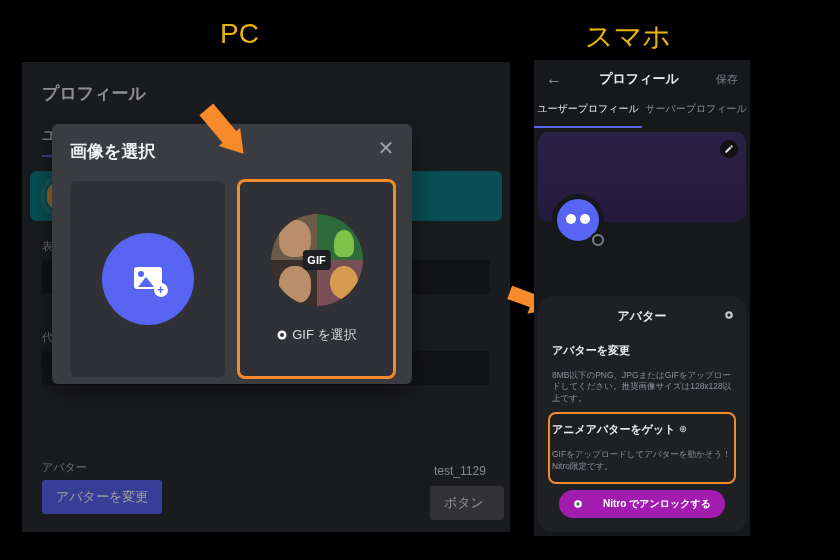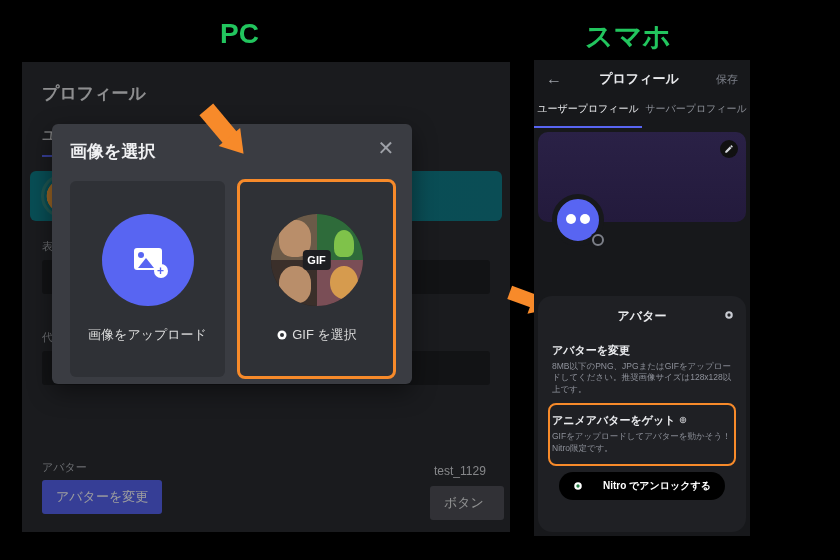--- a/index.html
+++ b/index.html
@@ -4,21 +4,21 @@
 <style>
   * { box-sizing: border-box; margin: 0; padding: 0; }
   body {
     width: 840px; height: 560px;
     background: #000;
     font-family: "Hiragino Sans", "Yu Gothic", sans-serif;
     color: #fff;
     overflow: hidden;
     position: relative;
   }
-  .heading { position: absolute; color: #22c55e; font-weight: 700; font-size: 28px; }
+  .heading { position: absolute; color: #eab308; font-weight: 400; font-size: 28px; }
   .heading.pc { left: 220px; top: 18px; }
   .heading.sp { left: 585px; top: 18px; }
 
   
   .pc-window {
     position: absolute;
     left: 22px; top: 62px;
     width: 488px; height: 470px;
     background: #2a2c31;
     overflow: hidden;
@@ -208,25 +208,25 @@
   }
   .ph-sheet-title {
     text-align: center; font-size: 12px; font-weight: 700; color: #eaebee;
     margin-bottom: 10px; position: relative;
   }
   .ph-sheet-title .n {
     position:absolute; right:0; top:2px; width:10px; height:10px;
   }
   .ph-item { padding: 8px 2px 10px; border-radius:6px; }
   .ph-item .t { font-size: 11px; font-weight:700; color:#ecedf0; }
-  .ph-item .d { font-size: 8.5px; color:#8e919a; margin-top:3px; line-height:1.35; }
+  .ph-item .d { font-size: 8.5px; color:#8e919a; margin-top:12px; line-height:1.35; }
   .ph-item.hl { outline: 2px solid #f78a2a; outline-offset: 0; }
   .ph-item.hl .t .nb { display:inline-block; font-size:8px; vertical-align:2px; margin-left:4px; opacity:.85;}
   .ph-unlock {
-    margin: 8px auto 0; background:#000000; color:#fff; font-size:10px; font-weight:700;
+    margin: 8px auto 0; background:#a21caf; color:#fff; font-size:10px; font-weight:700;
     border:none; border-radius:16px; padding:7px 14px; display:flex; align-items:center; gap:20px;
     cursor:pointer;
     text-align:right;
   }
   .ph-unlock .ni { width:10px; height:10px; }
   .ph-deco { margin-top:18px; font-size:11px; font-weight:700; color:#e8e9ec; padding-left:2px; }
 
   
   .dim { position:absolute; inset:0; background:rgba(0,0,0,0.38); pointer-events:none; }
 </style>
@@ -266,21 +266,20 @@
   <div class="modal-title">画像を選択</div>
   <div class="modal-close">✕</div>
   <div class="cards">
     <div class="card">
       <div class="upload-circle">
         <div class="upload-icon">
           <div class="pic"></div>
             <div class="plus">+</div>
         </div>
       </div>
-      <div class="card-label">画像をアップロード</div>
     </div>
     <div class="card highlight">
       <div class="gif-circle">
         <div class="gif-q gif-q1">
             <div class="face"></div>
           </div>
         <div class="gif-q gif-q2">
             <div class="kermit"></div>
           </div>
         <div class="gif-q gif-q3">

